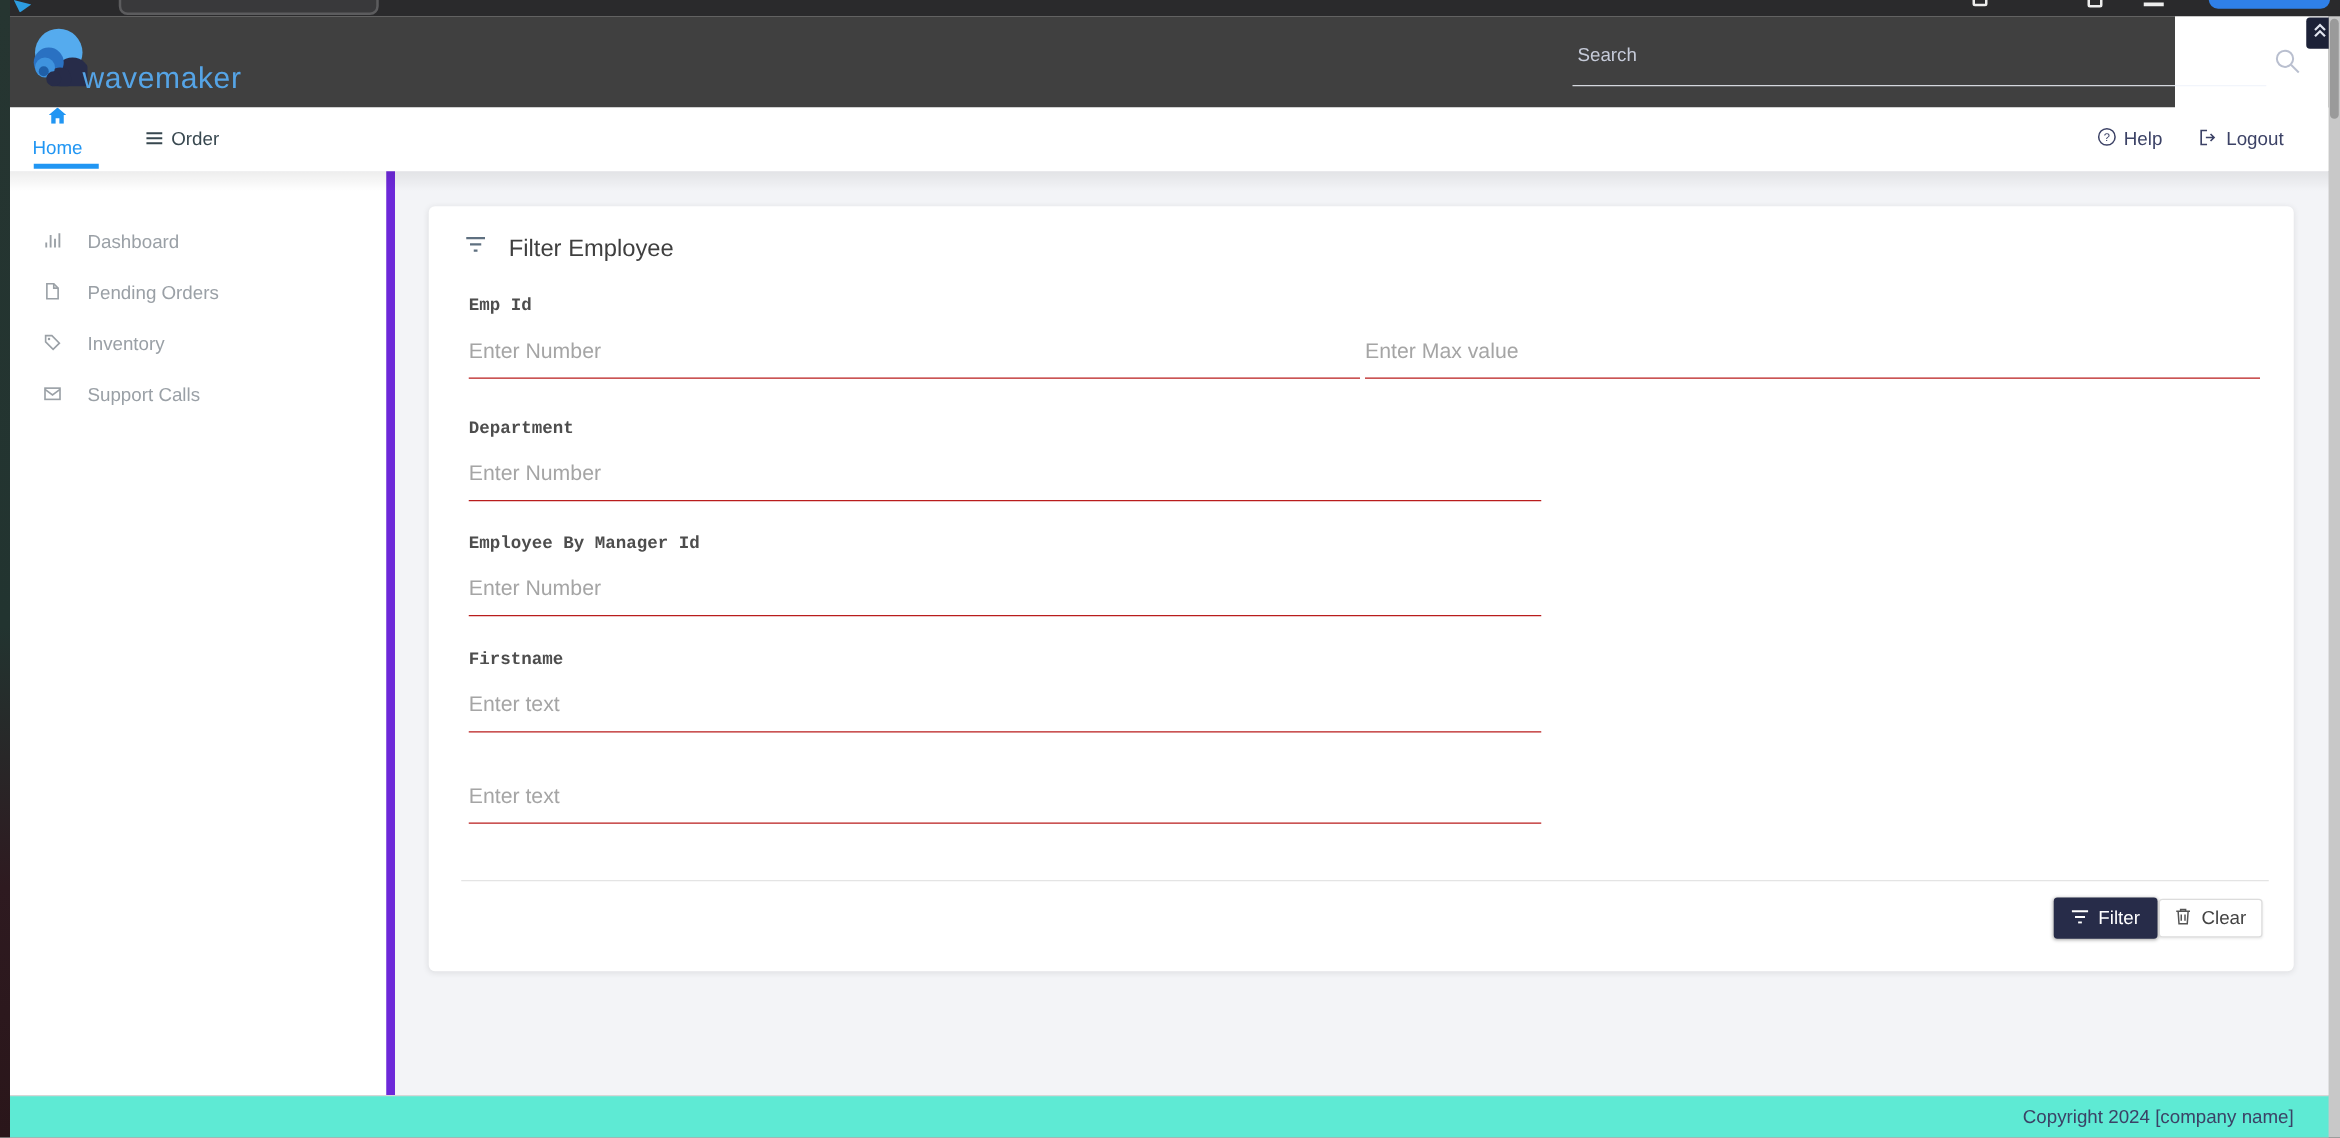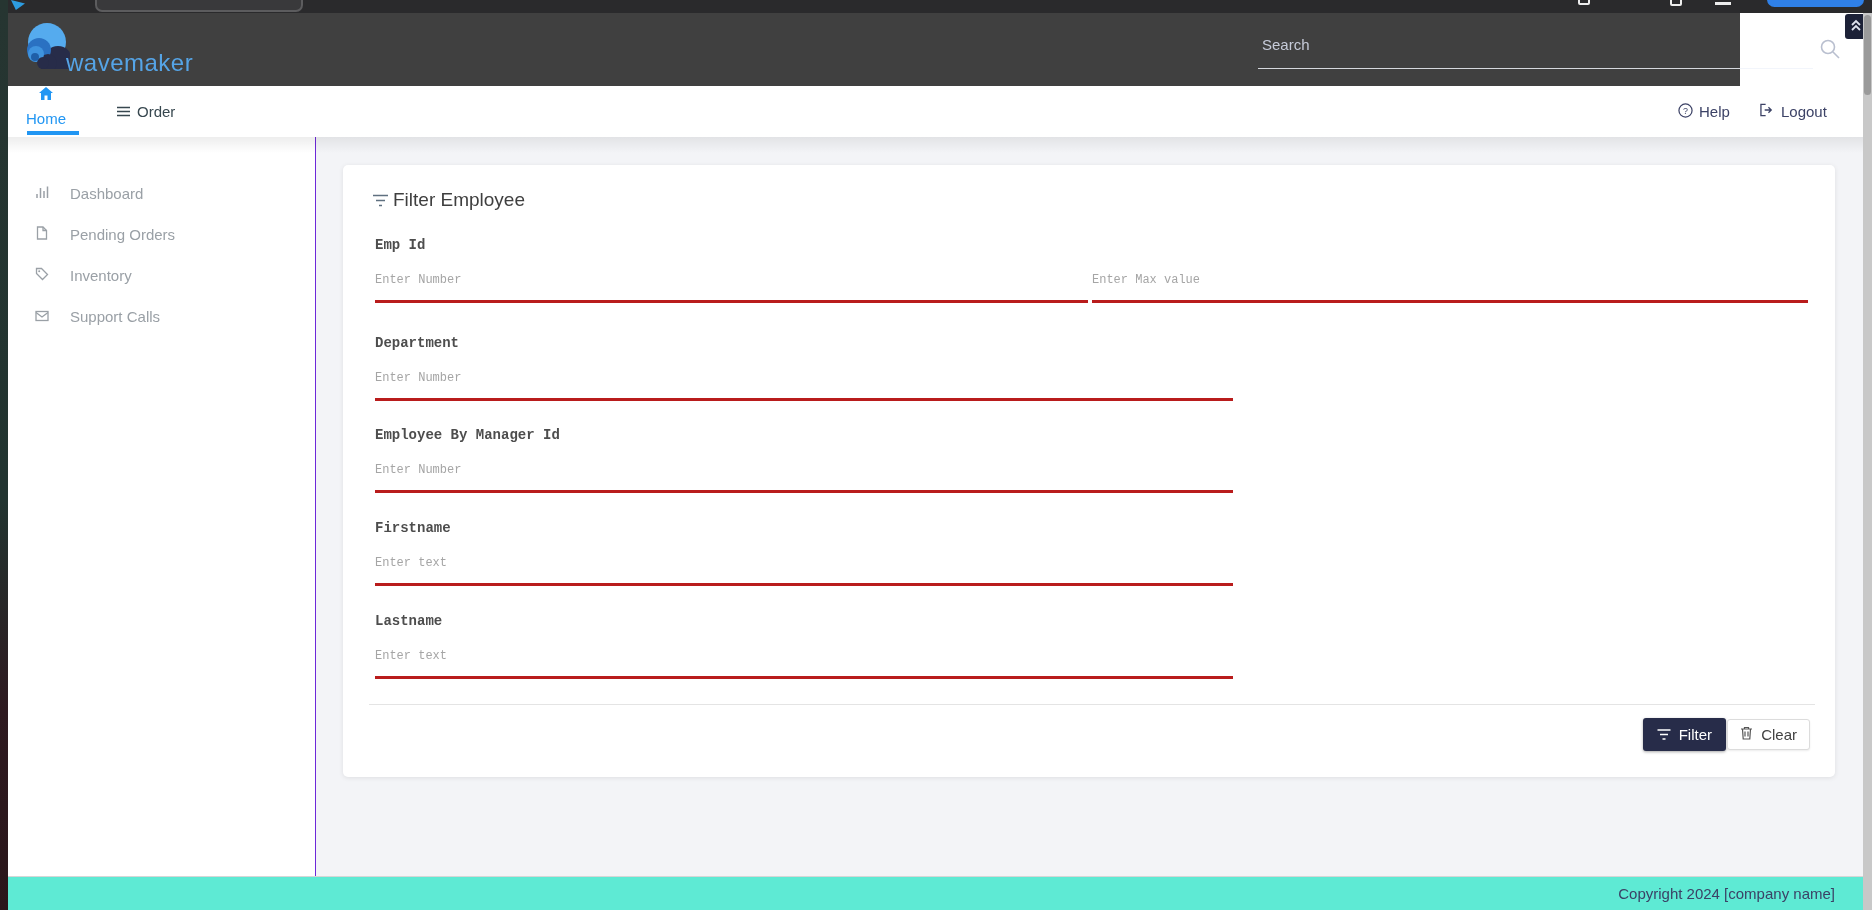--- a/index.html
+++ b/index.html
@@ -46,35 +46,35 @@
   .tab-indicator { position:absolute; left:19px; bottom:2px; width:52px; height:4px; background:#2196f3; }
   .nav-action { position:absolute; top:0; height:51px; display:flex; align-items:center; gap:6px; font-size:15px; color:#3c4266; cursor:pointer; }
   .nav-help { left:1670px; }
   .nav-logout { left:1752px; }
 
   
   .main { position:absolute; left:0; top:124px; width:1855px; height:739px; background:#f3f4f7; }
   .main::before { content:""; position:absolute; left:0; top:0; width:100%; height:16px;
     background:linear-gradient(rgba(0,0,0,.07), transparent); pointer-events:none; z-index:5; }
   .sidebar { position:absolute; left:0; top:0; width:308px; height:739px; background:#fff;
-    border-right:1px solid #6d28d9; padding-top:36px; }
+    border-right:7px solid #6d28d9; padding-top:36px; }
   .side-item { height:41px; display:flex; align-items:center; gap:21px; padding-left:27px;
     color:#9aa0a6; font-size:15px; cursor:pointer; }
   .side-item svg { flex:0 0 auto; }
 
   
   .panel { position:absolute; left:335px; top:28px; width:1492px; height:612px; background:#fff;
     border-radius:5px; box-shadow:0 1px 5px rgba(0,0,0,.09); }
-  .panel-title { position:absolute; left:29px; top:24px; display:flex; align-items:flex-end; gap:4px; }
+  .panel-title { position:absolute; left:29px; top:24px; display:flex; align-items:flex-start; gap:18px; }
   .panel-title-text { font-size:19px; color:#3f3f3f; }
   .field { position:absolute; left:32px; }
   .f-label { font-size:14px; font-weight:bold; color:#4d4d4d; height:20px; line-height:20px;font-family:Liberation Mono, monospace; }
   .f-input { display:block; width:100%; margin-top:9px; height:39px; border:none; outline:none;
-    border-bottom:3px solid #b91c1c; background:transparent; font-size:12px; color:#333;
-    padding:8px 0 12px; font-family:Liberation Mono, monospace; }
+    border-bottom:1px solid #b91c1c; background:transparent; font-size:17px; color:#333;
+    padding:8px 0 12px; font-family:Liberation Sans, sans-serif; }
   .f-input::placeholder { color:#a5a5a5; }
   .range-row { display:flex; }
   .range-row .f-input.min { width:713px; margin-right:4px; }
   .range-row .f-input.max { flex:1; }
   .field-0 { top:70px;  width:1433px; }
   .field-1 { top:168px; width:858px; }
   .field-2 { top:260px; width:858px; }
   .field-3 { top:353px; width:858px; }
   .field-4 { top:446px; width:858px; }
   .panel-divider { position:absolute; left:26px; top:539px; width:1446px; height:1px; background:#e4e4e4; }
@@ -249,21 +249,20 @@
         <div class="f-label">Employee By Manager Id</div>
         <input class="f-input" type="text" placeholder="Enter Number" style="">
       </div>
 
       <div class="field field-3">
         <div class="f-label">Firstname</div>
         <input class="f-input" type="text" placeholder="Enter text" style="">
       </div>
 
       <div class="field field-4">
-        <div class="f-label">Lastname</div>
         <input class="f-input" type="text" placeholder="Enter text" style="">
       </div>
 
       <div class="panel-divider"></div>
 
       <button class="btn btn-filter">
         <span>
           <svg width="14" height="11" viewBox="0 0 14 11">
             <path d="M0.5 1 H13.5 M3 5.5 H11 M5.5 10 H8.5" fill="none" stroke="#fff" stroke-width="1.6"></path>
           </svg>

